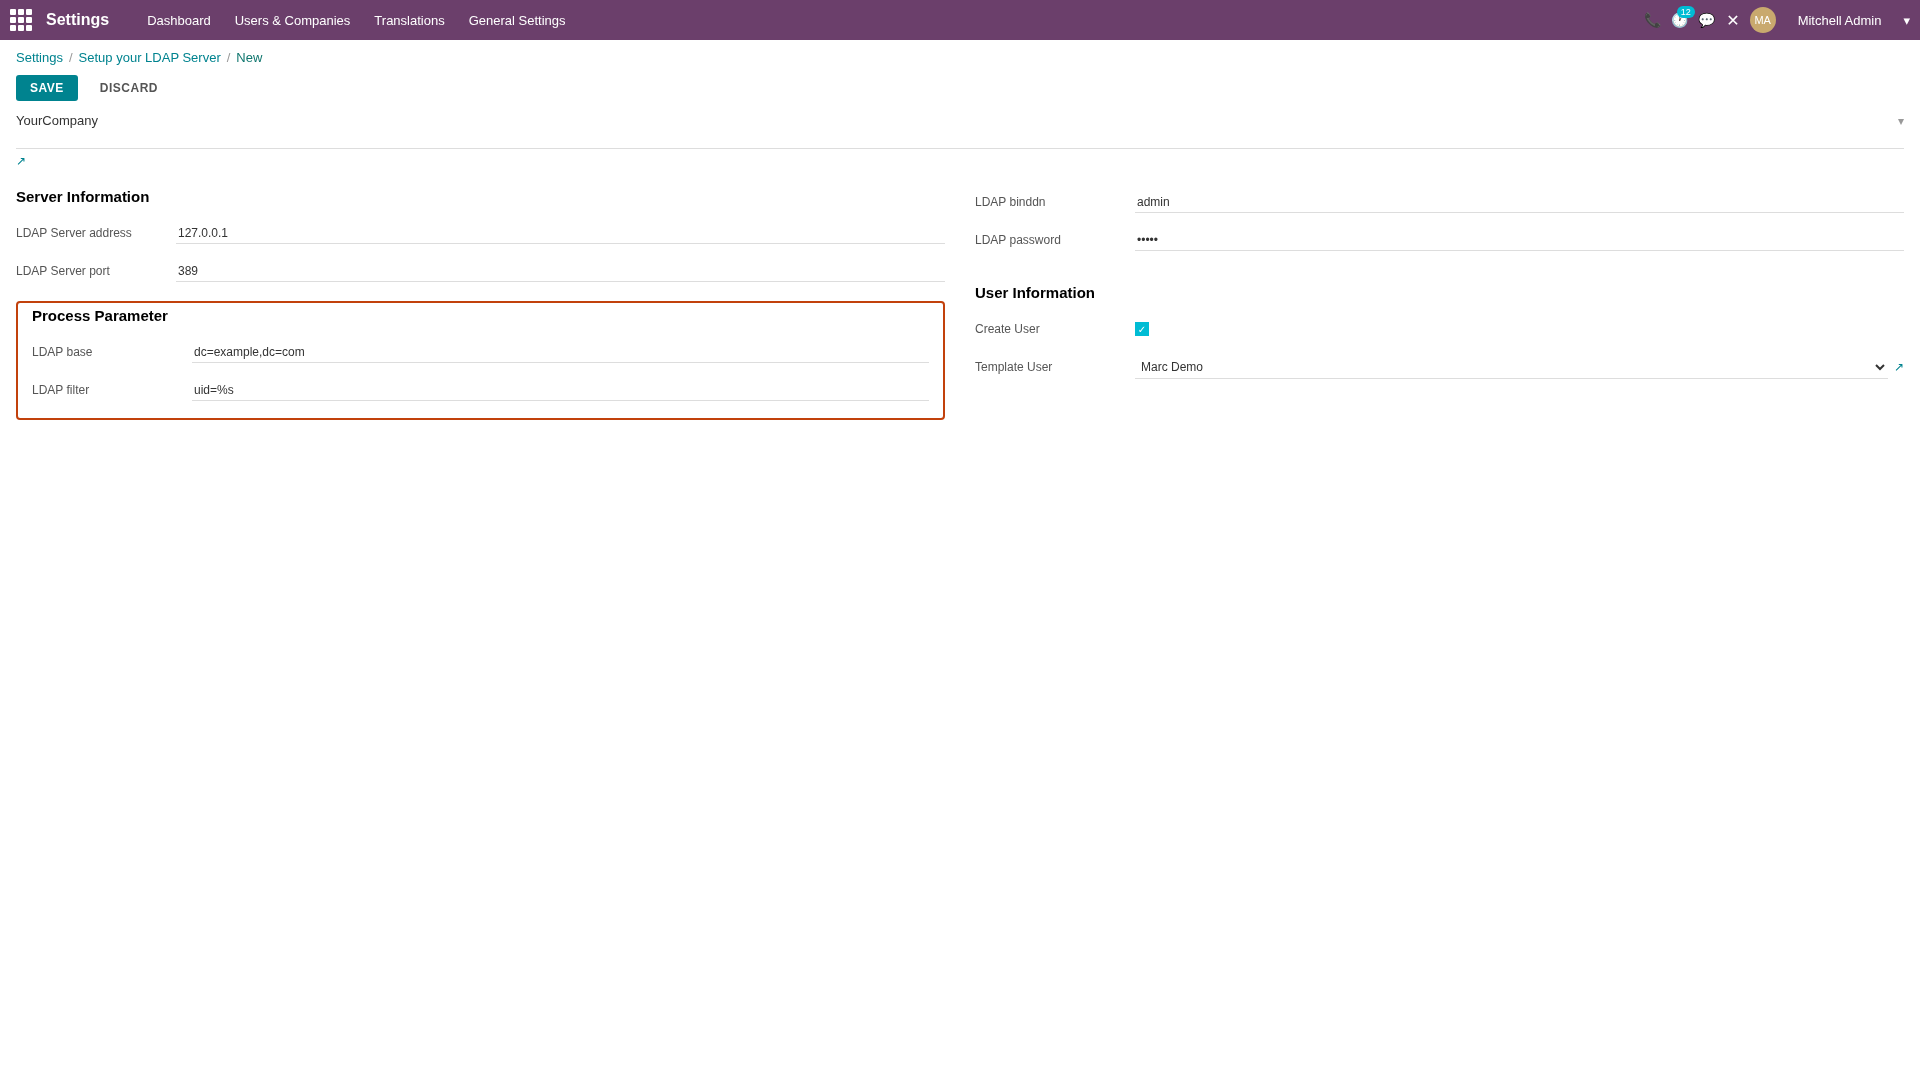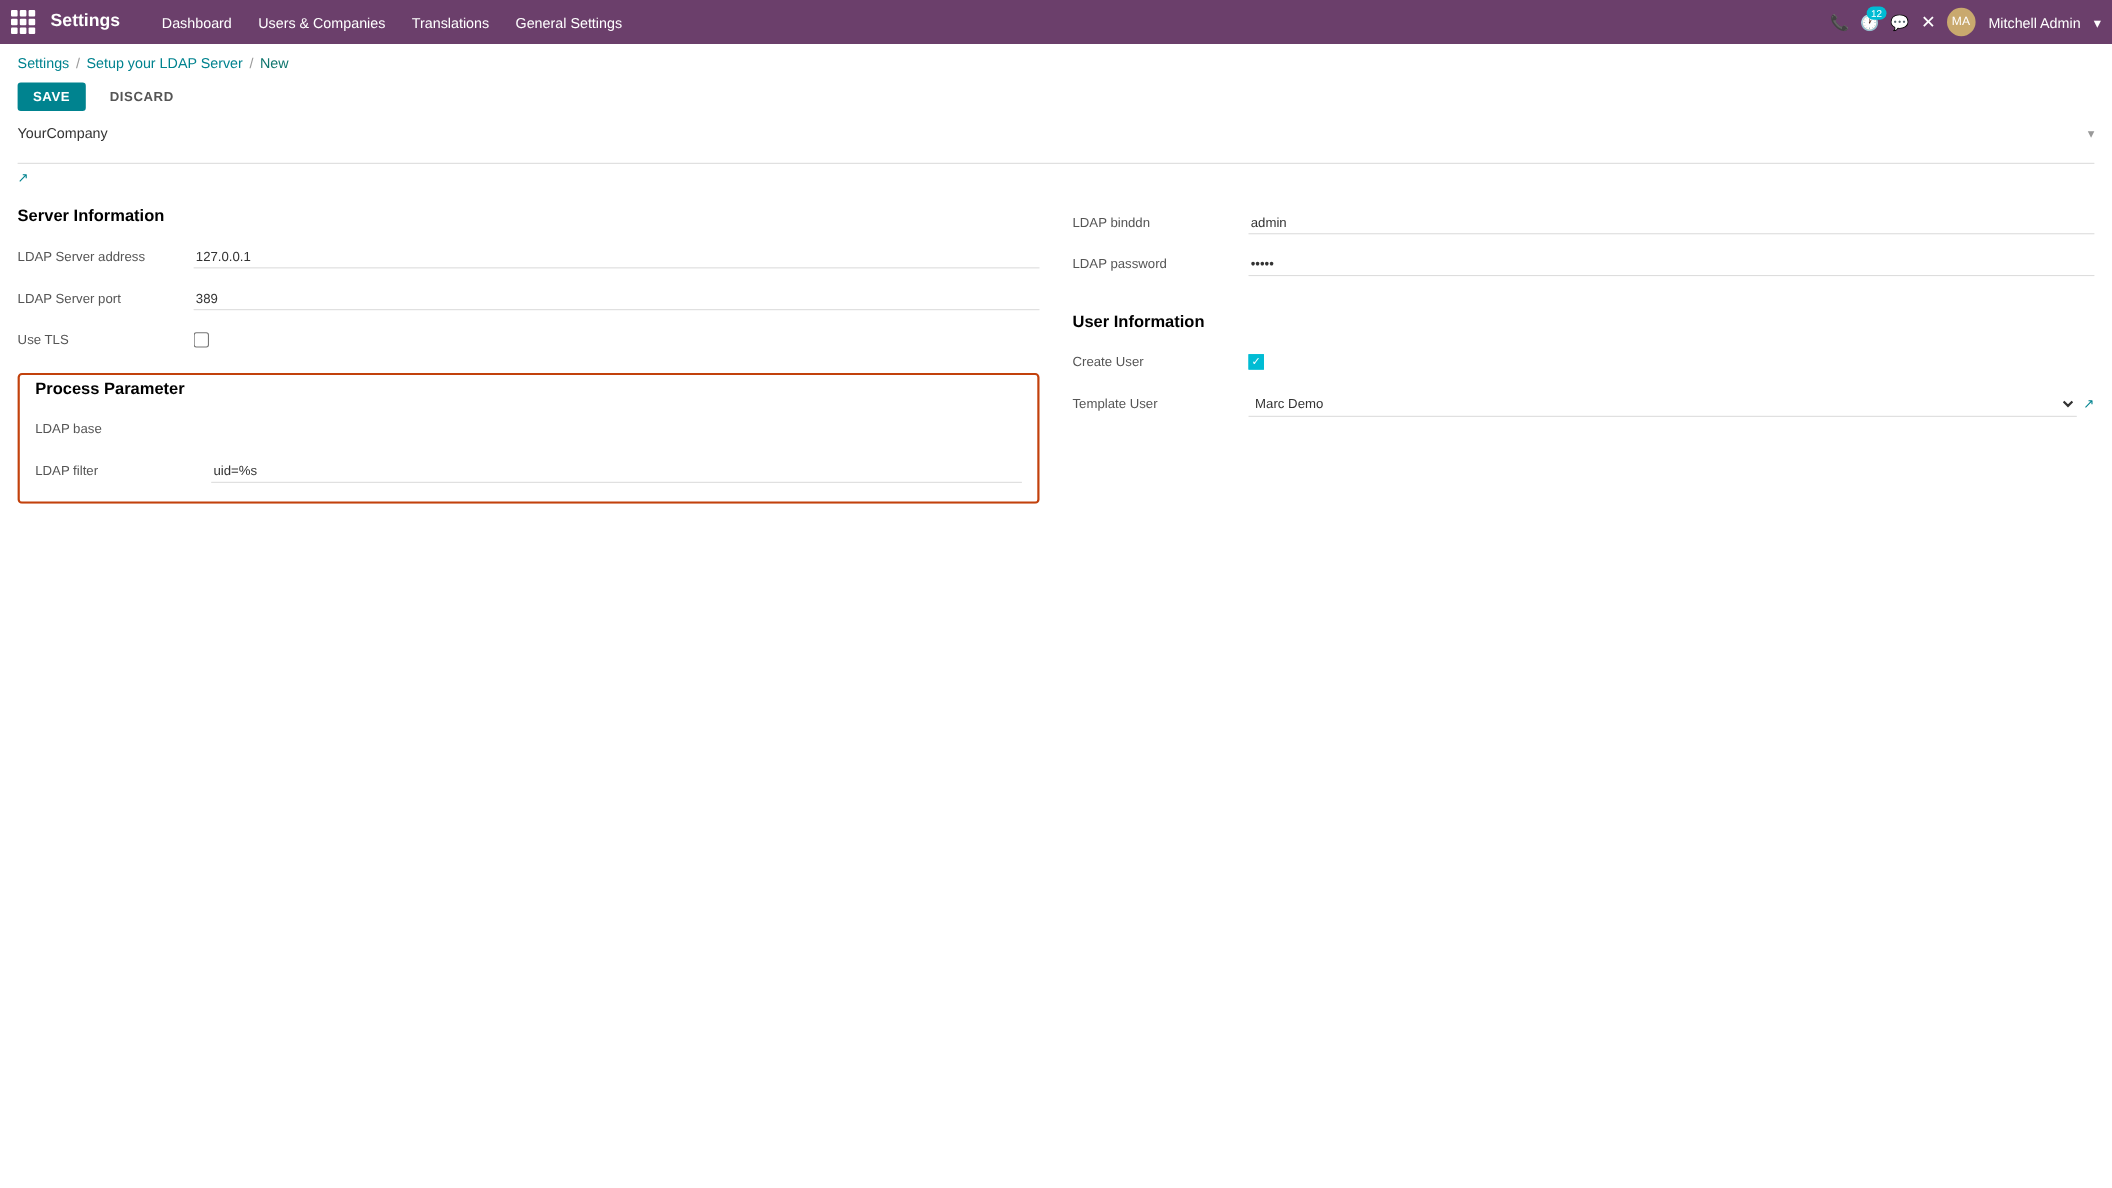--- a/index.html
+++ b/index.html
@@ -73,21 +73,21 @@
       padding: 1px 4px;
       position: absolute;
       top: -6px;
       right: -6px;
       min-width: 14px;
       text-align: center;
     }
     .user-info {
       display: flex;
       align-items: center;
-      gap: 12px;
+      gap: 22px;
       color: #fff;
       cursor: pointer;
       font-size: 13px;
     }
     .user-avatar {
       width: 26px;
       height: 26px;
       border-radius: 50%;
       background: #c9a96e;
       display: flex;
@@ -310,30 +310,27 @@
       <div class="section-title">Server Information</div>
 
       <div class="form-row">
         <label class="form-label">LDAP Server address</label>
         <input class="form-value" type="text" value="127.0.0.1" style="">
       </div>
       <div class="form-row">
         <label class="form-label">LDAP Server port</label>
         <input class="form-value" type="text" value="389" style="">
       </div>
-      <div class="form-row">
-        <label class="form-label">Use TLS</label>
-        <input type="checkbox" class="form-checkbox" style="">
-      </div>
 
       <div class="process-param-section">
         <div class="section-title">Process Parameter</div>
 
         <div class="form-row">
           <label class="form-label">LDAP base</label>
+          <input class="form-value" type="text" value="dc=example,dc=com" style="">
         </div>
         <div class="form-row">
           <label class="form-label">LDAP filter</label>
           <input class="form-value" type="text" value="uid=%s" style="">
         </div>
       </div>
     </div>
 
     <div>
 

